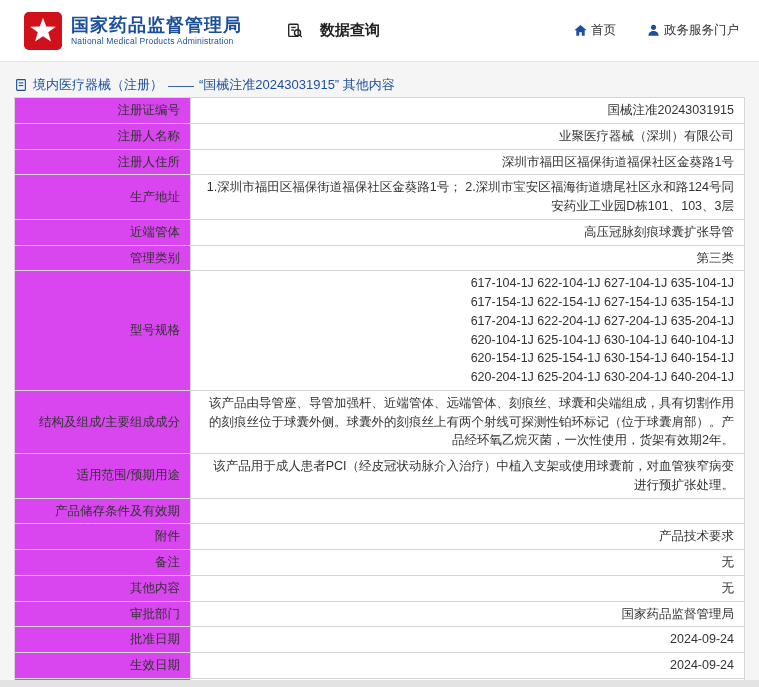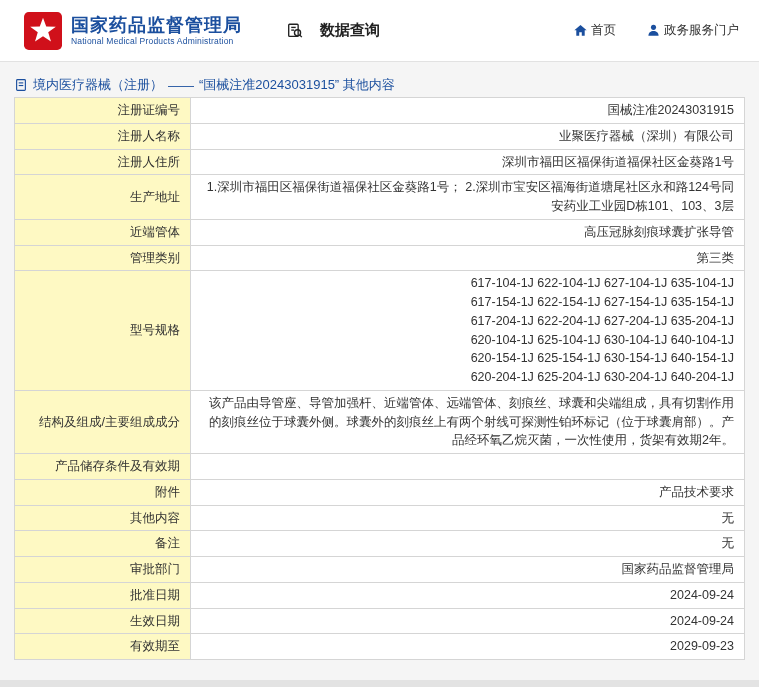--- a/index.html
+++ b/index.html
@@ -34,21 +34,21 @@
     color:#1b4f9e; font-size:13px; margin:2px 0 3px;
   }
   .breadcrumb svg { width:14px; height:14px; }
   .crumb-link { cursor:pointer; }
   
   table.info { border-collapse:collapse; width:731px; background:#fff; font-size:12.5px; }
   table.info td {
     border:1px solid #d5d5d5; padding:3px 10px; line-height:1.5;
     vertical-align:middle; height:23px;
   }
-  td.lbl { background:#fef9c3; width:176px; text-align:right; padding-right:12px; }
+  td.lbl { background:#d946ef; width:176px; text-align:right; padding-right:12px; }
   td.val { text-align:right; color:#333; }
   .pre { white-space:pre-line; }
   
   .footer-strip {
     position:absolute; left:0; right:0; bottom:0; height:7px; background:#e3e3e3;
   }
 </style>
 </head>
 <body>
 
@@ -133,33 +133,37 @@
 617-204-1J 622-204-1J 627-204-1J 635-204-1J
 620-104-1J 625-104-1J 630-104-1J 640-104-1J
 620-154-1J 625-154-1J 630-154-1J 640-154-1J
 620-204-1J 625-204-1J 630-204-1J 640-204-1J</td>
         </tr>
       <tr>
           <td class="lbl">结构及组成/主要组成成分</td>
           <td class="val">该产品由导管座、导管加强杆、近端管体、远端管体、刻痕丝、球囊和尖端组成，具有切割作用的刻痕丝位于球囊外侧。球囊外的刻痕丝上有两个射线可探测性铂环标记（位于球囊肩部）。产品经环氧乙烷灭菌，一次性使用，货架有效期2年。</td>
         </tr>
       <tr>
+          <td class="lbl">适用范围/预期用途</td>
+          <td class="val">该产品用于成人患者PCI（经皮冠状动脉介入治疗）中植入支架或使用球囊前，对血管狭窄病变进行预扩张处理。</td>
+        </tr>
+      <tr>
           <td class="lbl">产品储存条件及有效期</td>
           <td class="val"></td>
         </tr>
       <tr>
           <td class="lbl">附件</td>
           <td class="val">产品技术要求</td>
         </tr>
       <tr>
-          <td class="lbl">其他内容</td>
+          <td class="lbl">备注</td>
           <td class="val">无</td>
         </tr>
       <tr>
-          <td class="lbl">备注</td>
+          <td class="lbl">其他内容</td>
           <td class="val">无</td>
         </tr>
       <tr>
           <td class="lbl">审批部门</td>
           <td class="val">国家药品监督管理局</td>
         </tr>
       <tr>
           <td class="lbl">批准日期</td>
           <td class="val">2024-09-24</td>
         </tr>

